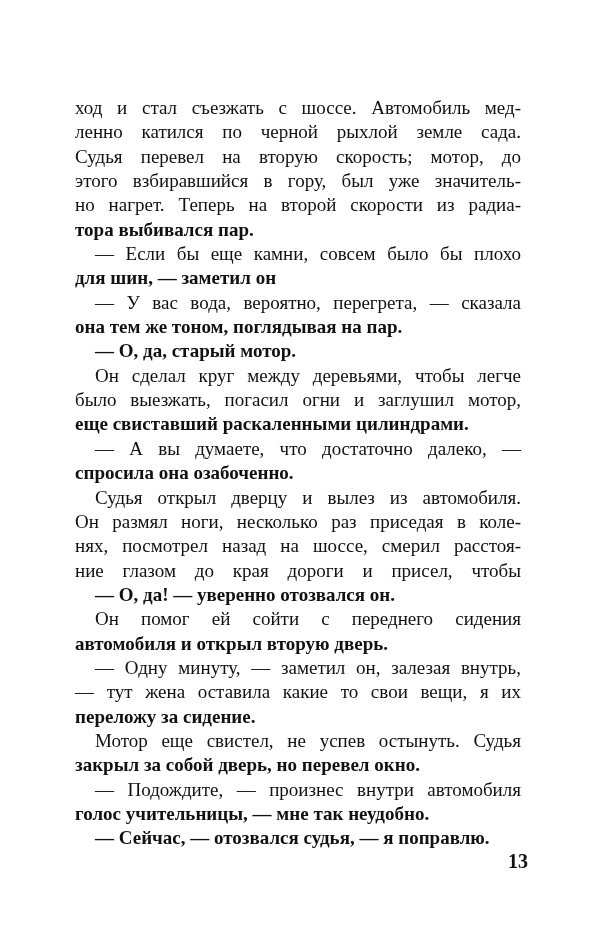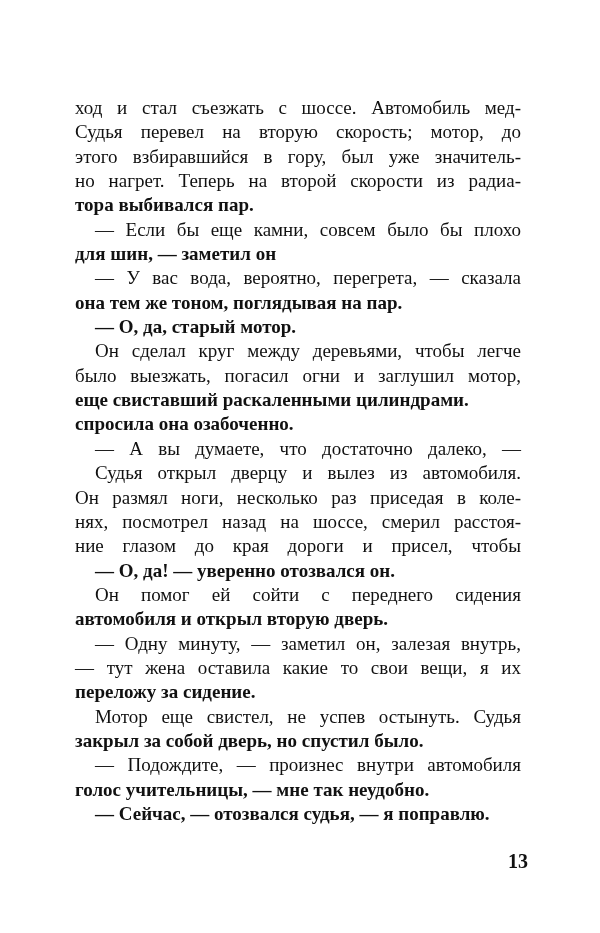--- a/index.html
+++ b/index.html
@@ -31,44 +31,45 @@
     font-weight: bold;
     font-size: 20px;
     color: #111111;
   }
 </style>
 </head>
 <body>
 
 <div class="page">
   <span class="line">ход и стал съезжать с шоссе. Автомобиль мед-</span>
+  <span class="line">ленно катился по черной рыхлой земле сада.</span>
   <span class="line">Судья перевел на вторую скорость; мотор, до</span>
   <span class="line">этого взбиравшийся в гору, был уже значитель-</span>
   <span class="line">но нагрет. Теперь на второй скорости из радиа-</span>
   <span class="line last">тора выбивался пар.</span>
   <span class="line indent">— Если бы еще камни, совсем было бы плохо</span>
   <span class="line last">для шин, — заметил он</span>
   <span class="line indent">— У вас вода, вероятно, перегрета, — сказала</span>
   <span class="line last">она тем же тоном, поглядывая на пар.</span>
   <span class="line indent last">— О, да, старый мотор.</span>
   <span class="line indent">Он сделал круг между деревьями, чтобы легче</span>
   <span class="line">было выезжать, погасил огни и заглушил мотор,</span>
   <span class="line last">еще свиставший раскаленными цилиндрами.</span>
+  <span class="line indent">— А вы думаете, что достаточно далеко, —</span>
   <span class="line last">спросила она озабоченно.</span>
-  <span class="line indent">— А вы думаете, что достаточно далеко, —</span>
   <span class="line indent">Судья открыл дверцу и вылез из автомобиля.</span>
   <span class="line">Он размял ноги, несколько раз приседая в коле-</span>
   <span class="line">нях, посмотрел назад на шоссе, смерил расстоя-</span>
   <span class="line">ние глазом до края дороги и присел, чтобы</span>
   <span class="line indent last">— О, да! — уверенно отозвался он.</span>
   <span class="line indent">Он помог ей сойти с переднего сидения</span>
   <span class="line last">автомобиля и открыл вторую дверь.</span>
   <span class="line indent">— Одну минуту, — заметил он, залезая внутрь,</span>
   <span class="line">— тут жена оставила какие то свои вещи, я их</span>
   <span class="line last">переложу за сидение.</span>
   <span class="line indent">Мотор еще свистел, не успев остынуть. Судья</span>
-  <span class="line last">закрыл за собой дверь, но спустил было.</span>
+  <span class="line last">закрыл за собой дверь, но перевел окно.</span>
   <span class="line indent">— Подождите, — произнес внутри автомобиля</span>
   <span class="line last">голос учительницы, — мне так неудобно.</span>
   <span class="line indent last">— Сейчас, — отозвался судья, — я поправлю.</span>
 </div>
 
 <div class="page-number">13</div>
 
 </body></html>

